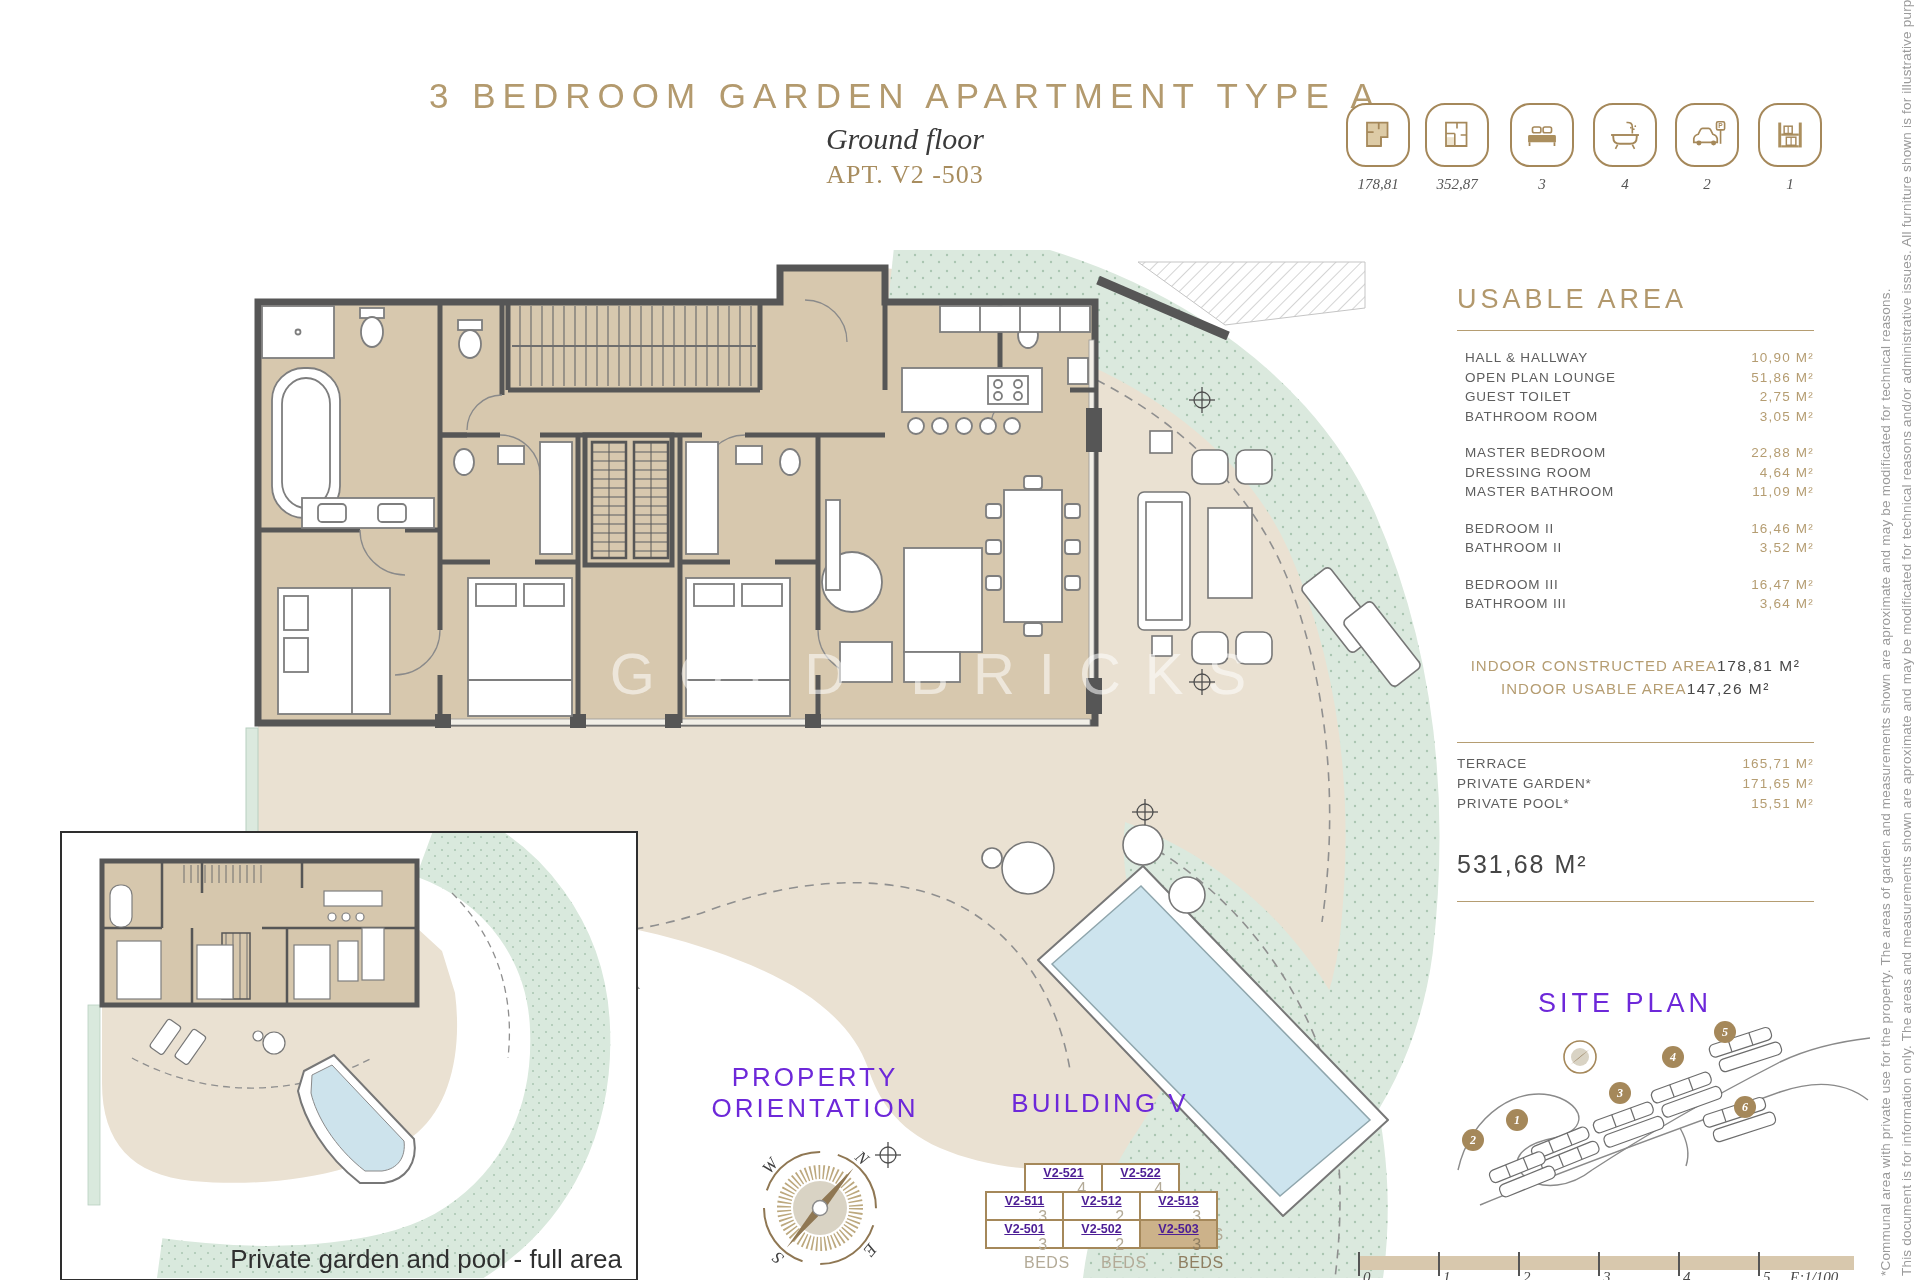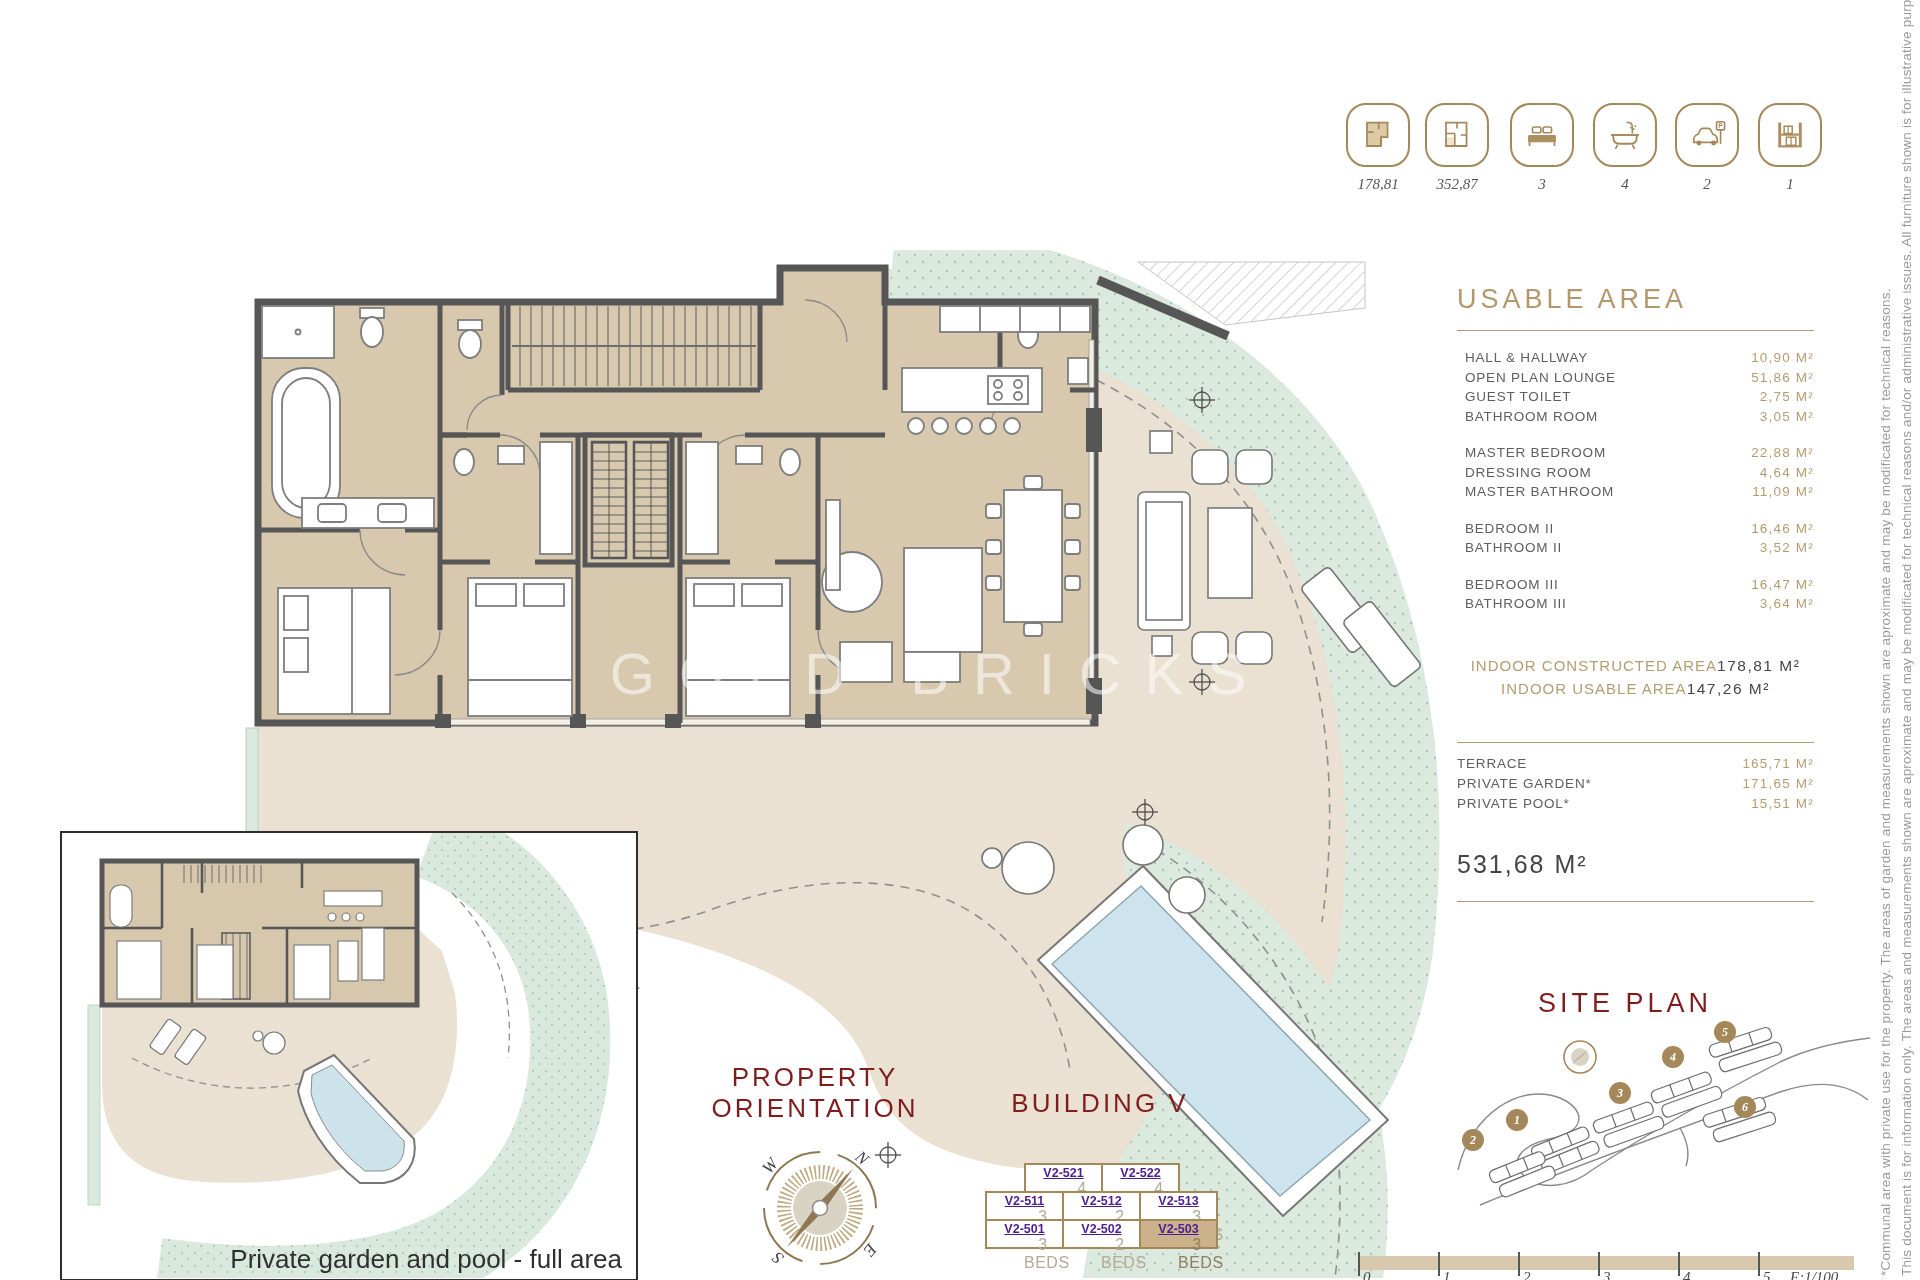--- a/index.html
+++ b/index.html
@@ -24,21 +24,21 @@
   .arow .l{font-size:13.5px;color:#5e5e5e;letter-spacing:.8px;}
   .arow .v{font-size:13.5px;color:#b59d72;letter-spacing:1.2px;}
   .agroup{margin-bottom:17px;margin-left:8px;}
   .sumrow{display:flex;justify-content:center;line-height:23px;}
   .sumrow .l{font-size:15px;color:#b59d72;letter-spacing:1px;}
   .sumrow .v{font-size:15.5px;color:#474747;letter-spacing:1.5px;}
   #total-row{display:flex;justify-content:space-between;align-items:baseline;}
   #total-row .l{font-size:27px;letter-spacing:5px;color:#b2986c;}
   #total-row .v{font-size:25px;color:#454545;letter-spacing:2px;}
   
-  .sec-heading{font-size:26px;letter-spacing:3px;color:#7f1d1d;text-align:center;line-height:31px;}
+  .sec-heading{font-size:26px;letter-spacing:3px;color:#6d28d9;text-align:center;line-height:31px;}
   
   #bld-table{left:985px;top:1163px;}
   .brow{display:flex;}
   .bcell{width:79px;height:30px;border:2px solid #a5885a;background:#fff;box-sizing:border-box;
          text-align:center;margin-right:-2px;margin-bottom:-2px;}
   .bcell .code{font-size:12.5px;font-weight:bold;color:#4c1d95;text-decoration:underline;display:block;margin-top:1px;}
   .bcell .beds{font-size:16px;color:#b3aa97;letter-spacing:.5px;display:block;padding-left:37px;}
   .bcell.hl{background:#ccb28a;}
   .bcell.hl .beds{color:#8f7e61;}
   .brow.offset{margin-left:39px;}
@@ -52,20 +52,25 @@
   #inset-caption{position:absolute;right:14px;bottom:4px;font-size:26px;color:#2f2f2f;}
   
   .vtext{position:absolute;transform-origin:0 0;transform:rotate(-90deg);white-space:nowrap;
          font-size:13.5px;color:#9a9a9a;letter-spacing:.2px;}
 </style>
 </head>
 <body>
 
 <div id="page">
 
+  <div class="abs" id="title-block">
+    <div id="main-title">3 BEDROOM GARDEN APARTMENT TYPE A</div>
+    <div id="sub-title">Ground floor</div>
+    <div id="apt-no">APT. V2 -503</div>
+  </div>
 
   <div class="stat" style="left:1346px;top:103px;">
     <div class="box">
       <svg width="44" height="44" viewBox="0 0 60 60">
         <path d="M15,13 h28 v20 h-9 v12 h-19 z" fill="#ddcba6" stroke="#a5885a" stroke-width="2.4"></path>
         <path d="M15,26 h9 M31,13 v9 M34,33 v12" stroke="#a5885a" stroke-width="2.4" fill="none"></path>
       </svg>
     </div>
     <div class="lbl">178,81</div>
   </div>

